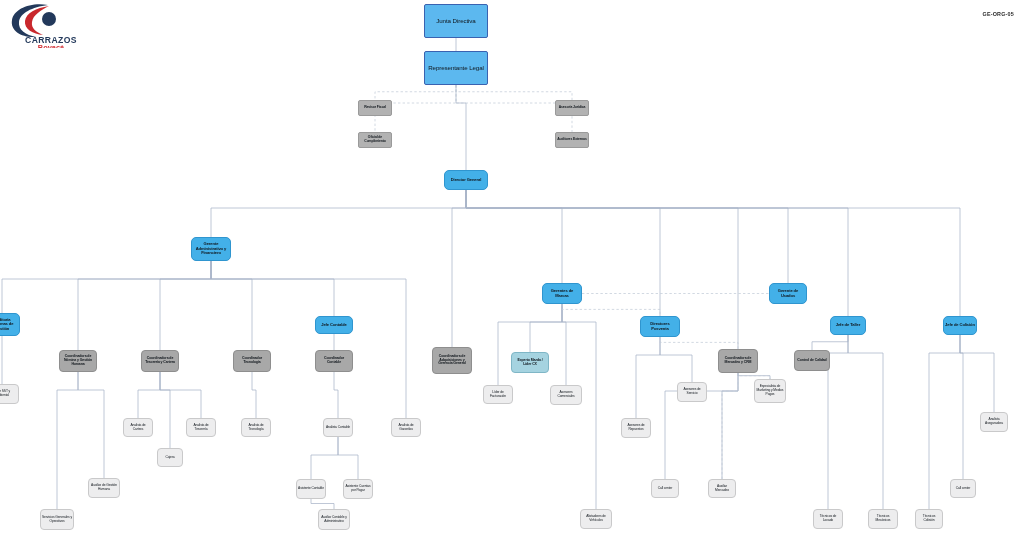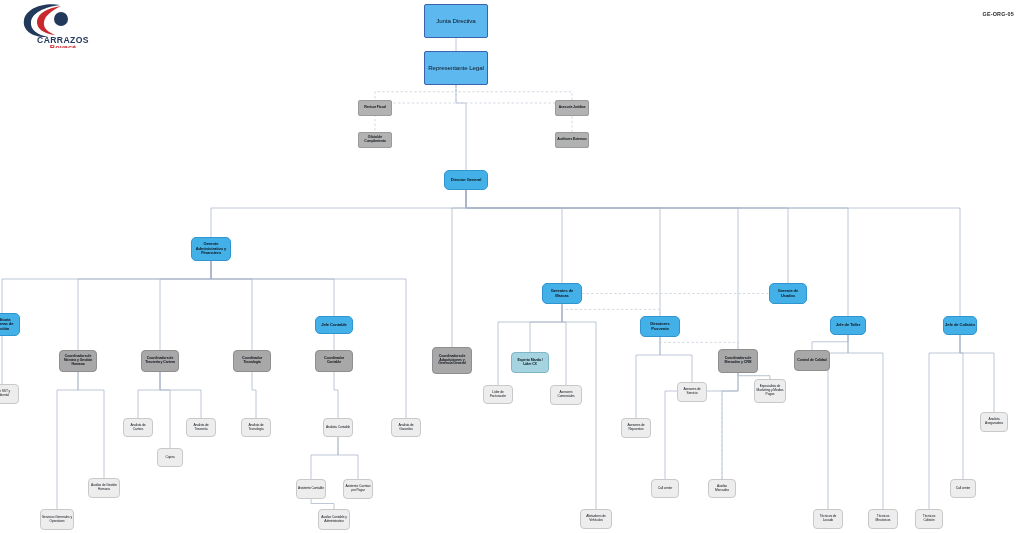--- a/index.html
+++ b/index.html
@@ -71,21 +71,21 @@
   .light {
     background:#ededee;
     border:1px solid #c9c9ca;
     border-radius:4px;
     font-size:3.3px;
     font-weight:500;
   }
   .node span { display:block; padding:0 1px; }
 
   
-  #logo { position:absolute; left:20px; top:2px; width:86px; height:46px; z-index:4; }
+  #logo { position:absolute; left:8px; top:2px; width:86px; height:46px; z-index:4; }
   #logo svg { display:block; }
   #doccode {
     position:absolute; right:10px; top:11px;
     font-size:5.4px; font-weight:700; color:#2a2a2a;
     letter-spacing:0.2px; z-index:4;
   }
 </style>
 </head>
 <body>
 

